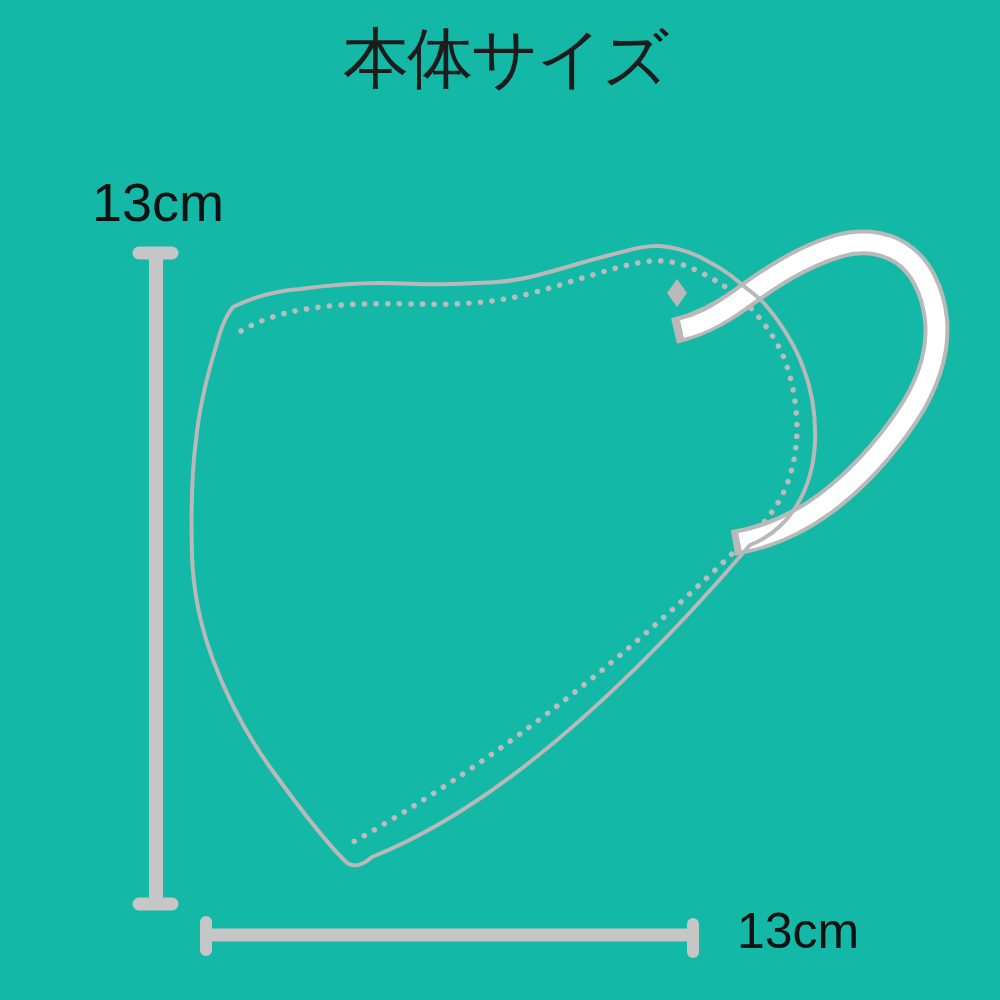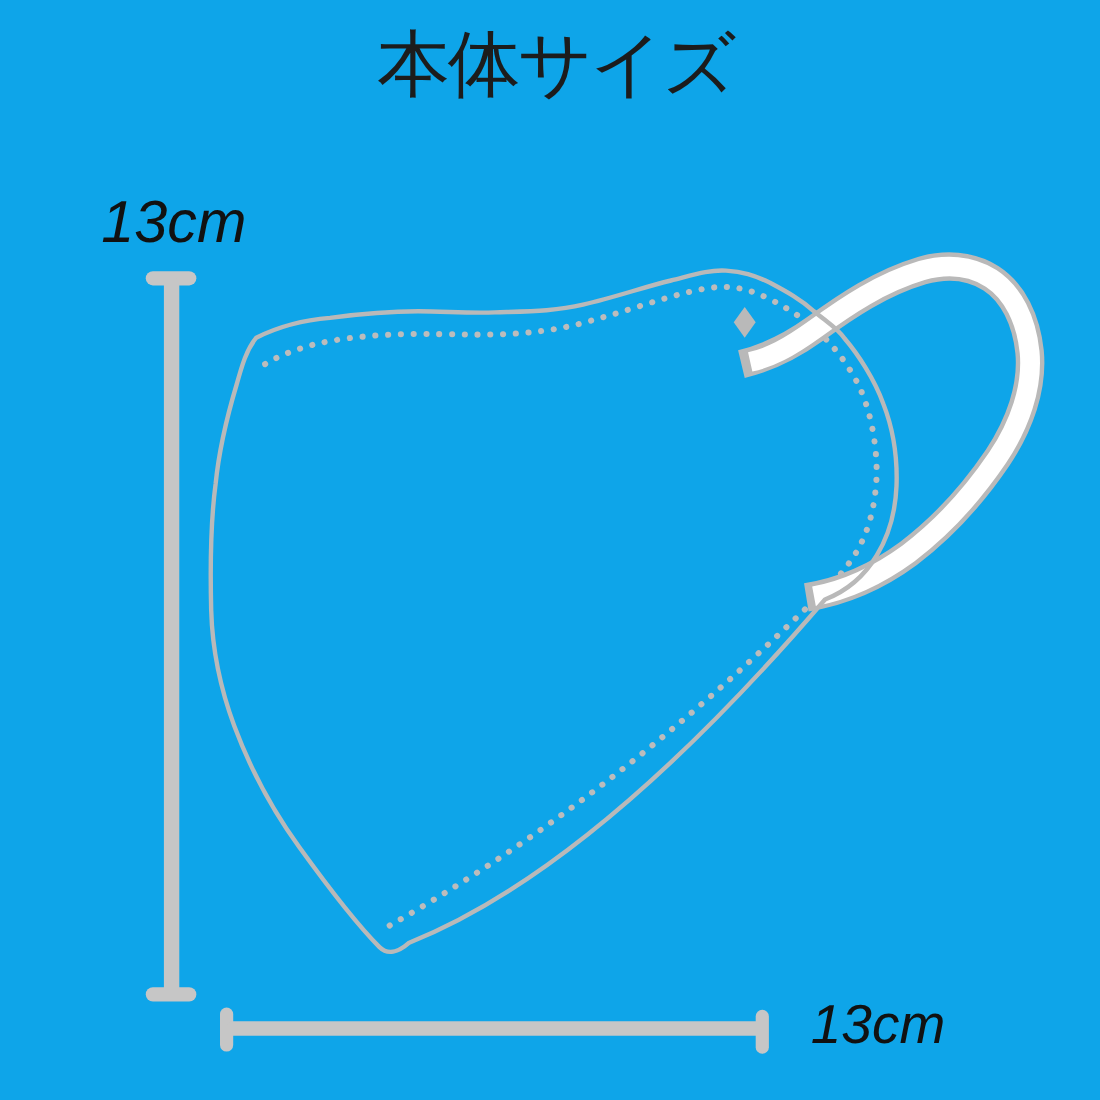--- a/index.html
+++ b/index.html
@@ -1,20 +1,20 @@
 <!DOCTYPE html>
 <html><head>
 <meta charset="utf-8">
 <style>
   html, body { margin: 0; padding: 0; background: #ffffff; }
   .canvas {
     position: relative;
     width: 1000px;
     height: 1000px;
-    background: #0ea5e9;
+    background: #14b8a6;
     overflow: hidden;
     font-family: "Liberation Sans", sans-serif;
   }
   .title-main {
     position: absolute;
     left: 343px;
     top: 22px;
     font-size: 66px;
     font-weight: 500;
     letter-spacing: -2px;
@@ -31,21 +31,20 @@
     letter-spacing: -1px;
     color: #1c1c1c;
     line-height: 1.1;
     white-space: nowrap;
   }
   .dim-label {
     position: absolute;
     color: #111111;
     line-height: 1;
     white-space: nowrap;
-    font-style: italic;
   }
   .dim-height { left: 92px; top: 175px; font-size: 54px; }
   .dim-width  { left: 737px; top: 906px; font-size: 50px; }
   svg.figure { position: absolute; left: 0; top: 0; width: 1000px; height: 1000px; }
   .outline      { fill: none; stroke: #b9b9b9; stroke-width: 4; stroke-linejoin: round; }
   .dots         { fill: none; stroke: #bcbcbc; stroke-width: 5.5; stroke-linecap: round;
                   stroke-dasharray: 0.1 11.5; }
   .band-outer   { fill: none; stroke: #b9b9b9; stroke-width: 26; stroke-linecap: butt; }
   .band-inner   { fill: none; stroke: #ffffff; stroke-width: 18; stroke-linecap: butt; }
   .diamond      { fill: #b9b9b9; }

